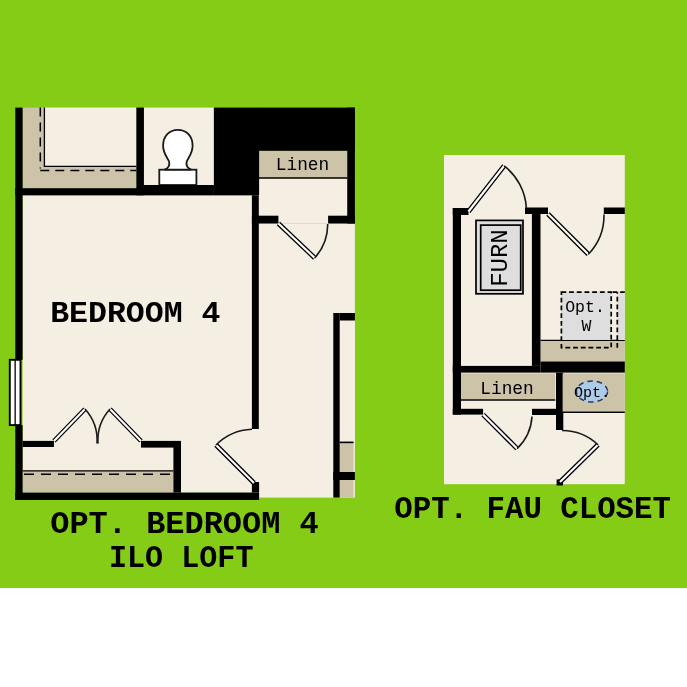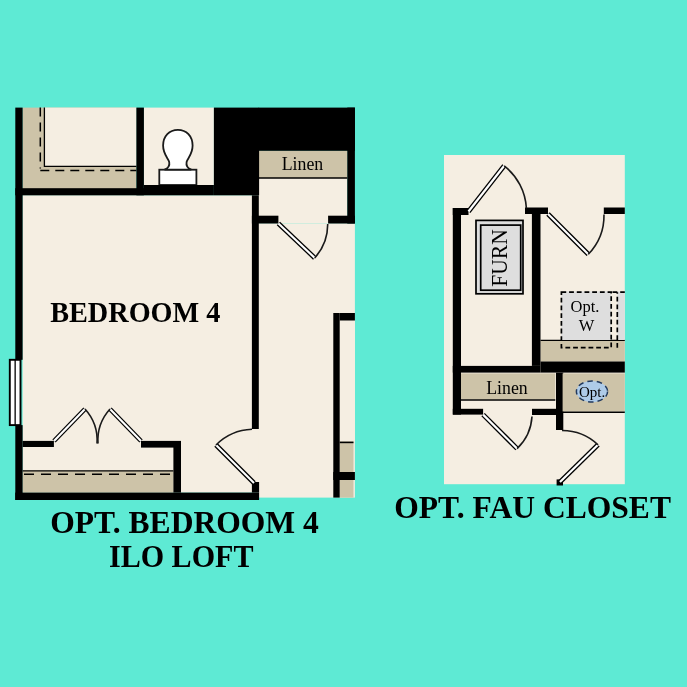--- a/index.html
+++ b/index.html
@@ -1,17 +1,17 @@
 <!DOCTYPE html>
 <html><head>
 <meta charset="utf-8">
 <style>
   html,body{margin:0;padding:0;background:#ffffff;}
-  .page{position:relative;width:687px;height:687px;background:#5eead4;overflow:hidden;
-        font-family:Liberation Serif, serif;-webkit-font-smoothing:antialiased;}
+  .page{position:relative;width:687px;height:588px;background:#84cc16;overflow:hidden;
+        font-family:Liberation Mono, monospace;-webkit-font-smoothing:antialiased;}
   svg{position:absolute;left:0;top:0;}
   text{-webkit-font-smoothing:antialiased;}
 </style>
 </head>
 <body>
 <div class="page">
 <svg width="687" height="687" viewBox="0 0 687 687">
 
 <g>
 

